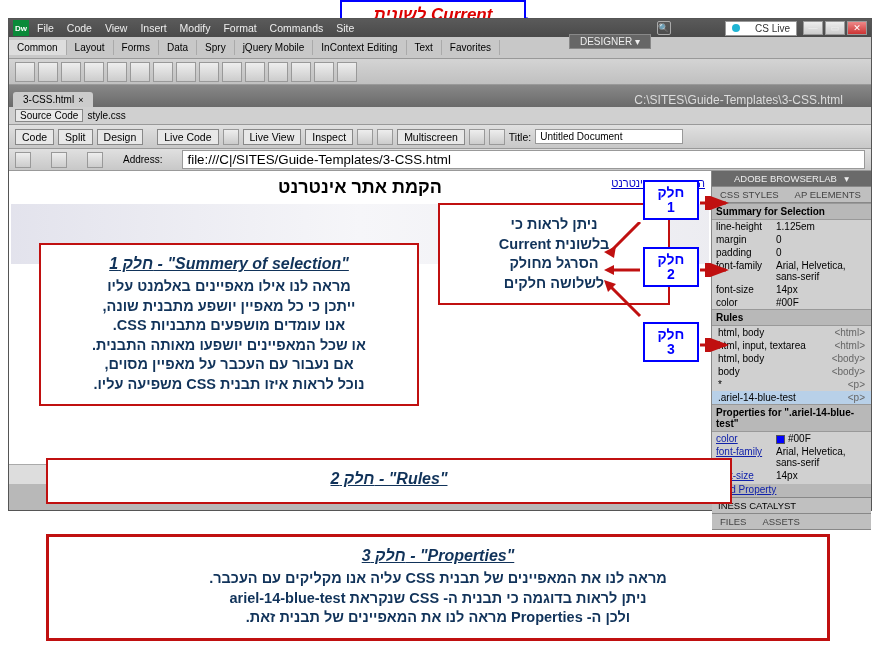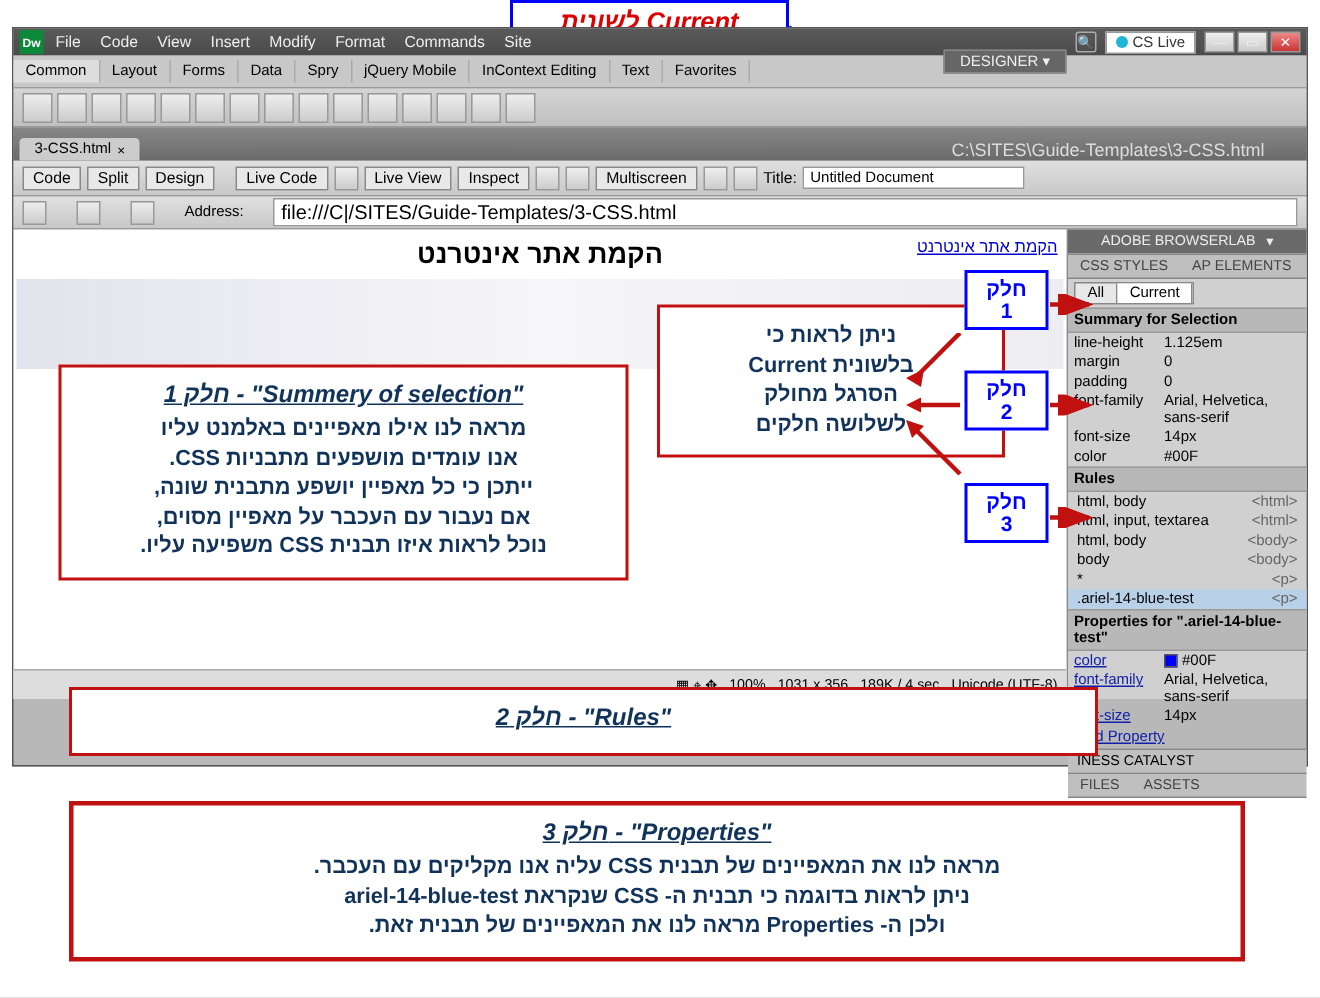--- a/index.html
+++ b/index.html
@@ -4,21 +4,21 @@
 <style>
 * { box-sizing: border-box; margin: 0; padding: 0; }
 body { font-family: Arial, Helvetica, sans-serif; background: #fff; width: 880px; height: 665px; position: relative; overflow: hidden; }
 .app-shell { position: absolute; top: 18px; left: 8px; width: 864px; height: 493px; border: 1px solid #555; background: #b8b8b8; }
 .title-bar { height: 18px; background: linear-gradient(#5a5a5a,#4a4a4a); display: flex; align-items: center; padding: 0 4px; color: #eee; font-size: 10.5px; }
 .dw-logo { width: 16px; height: 16px; background: #0a8a39; color: #fff; font-size: 8px; font-weight: bold; display: flex; align-items: center; justify-content: center; margin-right: 8px; }
 .menu-bar span { margin-right: 10px; color: #eee; }
 .title-right { margin-left: auto; display: flex; align-items: center; gap: 6px; }
 .designer-drop { background: #666; color: #eee; padding: 1px 10px; font-size: 10px; border: 1px solid #888; margin-top: 26px; }
 .search-ico { width: 14px; height: 14px; border: 1px solid #aaa; border-radius: 2px; display:flex;align-items:center;justify-content:center; font-size:9px;}
-.cslive { background: #fff; color: #333; padding: 1px 6px; font-size: 10px; border: 1px solid #999; display: flex; align-items: center; gap: 3px; }
+.cslive { background: #fff; color: #333; padding: 1px 6px; font-size: 10px; border: 1px solid #999; display: flex; align-items: center; gap: 15px; margin-left: 48px; }
 .cslive-dot { width: 8px; height: 8px; border-radius: 50%; background: #1fb5d4; }
 .win-btns { display: flex; gap: 2px; }
 .win-btn { width: 20px; height: 14px; border: 1px solid #999; background: linear-gradient(#eee,#ccc); font-size: 9px; display: flex; align-items: center; justify-content: center; }
 .win-close { background: linear-gradient(#e88,#c33); color: #fff; }
 .insert-bar { height: 22px; background: #c8c8c8; border-bottom: 1px solid #999; display: flex; align-items: center; font-size: 10px; }
 .insert-tab { padding: 2px 8px; border-right: 1px solid #aaa; }
 .insert-tab.active { background: #ddd; }
 .toolbar-icons { height: 26px; background: linear-gradient(#d4d4d4,#c0c0c0); border-bottom: 1px solid #999; display: flex; align-items: center; padding: 2px 6px; gap: 3px; }
 .tool-ico { width: 20px; height: 20px; border: 1px solid #999; background: linear-gradient(#eee,#ccc); }
 .tab-strip { height: 22px; background: linear-gradient(#888,#6a6a6a); display: flex; align-items: end; padding-left: 4px; position:relative; }
@@ -146,20 +146,24 @@
   </div>
 
   <div class="tab-strip">
     <div class="doc-tab">
         <span>3-CSS.html</span>
         <span class="doc-close">×</span>
       </div>
     <div class="path-text">C:\SITES\Guide-Templates\3-CSS.html</div>
   </div>
 
+  <div class="code-bar">
+    <span class="code-btn">Source Code</span>
+    <span>style.css</span>
+  </div>
 
   <div class="doc-toolbar">
     <span class="doc-btn">Code</span>
     <span class="doc-btn">Split</span>
     <span class="doc-btn">Design</span>
     <span style="width:6px"></span>
     <span class="doc-btn">Live Code</span>
     <span class="tool-ico" style="width:16px;height:16px"></span>
     <span class="doc-btn">Live View</span>
     <span class="doc-btn">Inspect</span>
@@ -196,26 +200,20 @@
 
     <div class="panels">
       <div class="panel-title">
           <span>ADOBE BROWSERLAB</span>
           <span>▾</span>
         </div>
       <div class="panel-stack-labels">
         <span>CSS STYLES</span>
         <span>AP ELEMENTS</span>
       </div>
-      <div class="css-tabs-bar">
-        <div class="css-tabs">
-          <div class="css-tab">All</div>
-          <div class="css-tab active">Current</div>
-        </div>
-      </div>
 
       <div class="panel-section-head">Summary for Selection</div>
       <div class="kv-row">
           <span class="kv-key">line-height</span>
           <span class="kv-val">1.125em</span>
         </div>
       <div class="kv-row">
           <span class="kv-key">margin</span>
           <span class="kv-val">0</span>
         </div>
@@ -332,22 +330,23 @@
   </svg>
 <svg class="red-arrow-svg" style="top:280px;left:604px;width:40px;height:40px">
     <line x1="36" y1="36" x2="6" y2="6" stroke="#c01010" stroke-width="3"></line>
     <path d="M0,0 L12,4 L4,12 Z" fill="#c01010"></path>
   </svg>
 
 <div class="info-box sel-box">
   <div class="title-he">חלק 1 - "Summery of selection"</div>
   <div class="body-he">
     <div>מראה לנו אילו מאפיינים באלמנט עליו</div>
+    <div>ייתכן כי כל מאפיין יושפע מתבנית שונה,</div>
     <div>אנו עומדים מושפעים מתבניות CSS.</div>
-    <div>ייתכן כי כל מאפיין יושפע מתבנית שונה,</div>
+    <div>או שכל המאפיינים יושפעו מאותה התבנית.</div>
     <div>אם נעבור עם העכבר על מאפיין מסוים,</div>
     <div>נוכל לראות איזו תבנית CSS משפיעה עליו.</div>
   </div>
 </div>
 
 <div class="info-box rules-box">
   <div class="title-he">חלק 2 - "Rules"</div>
 </div>
 
 <div class="info-box props-box">

